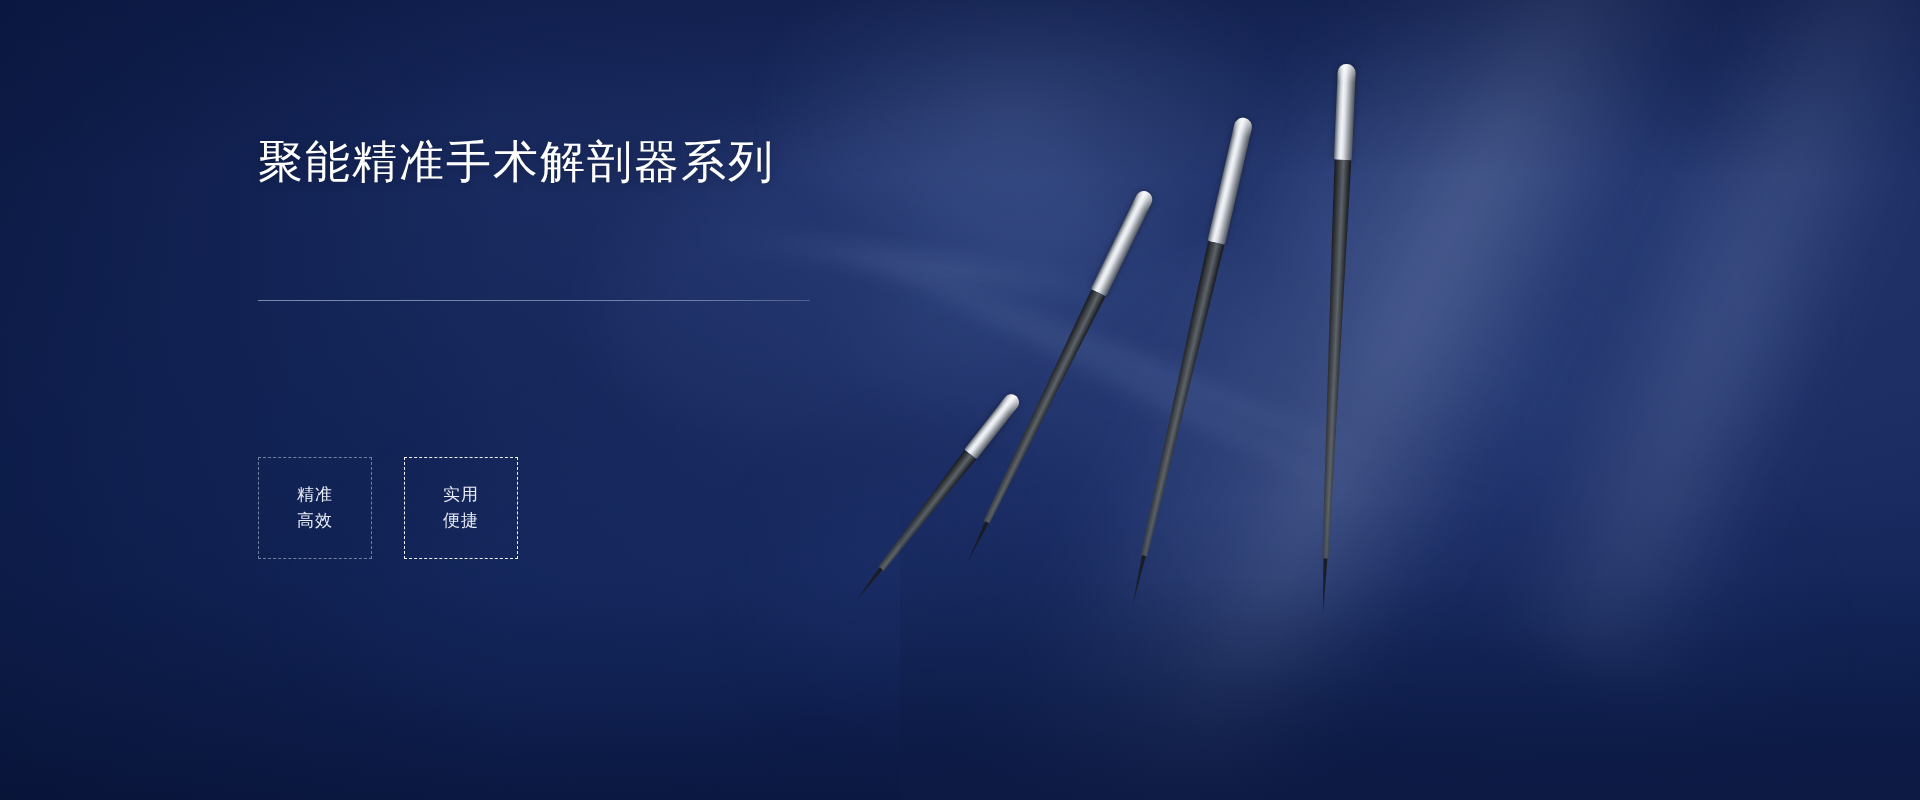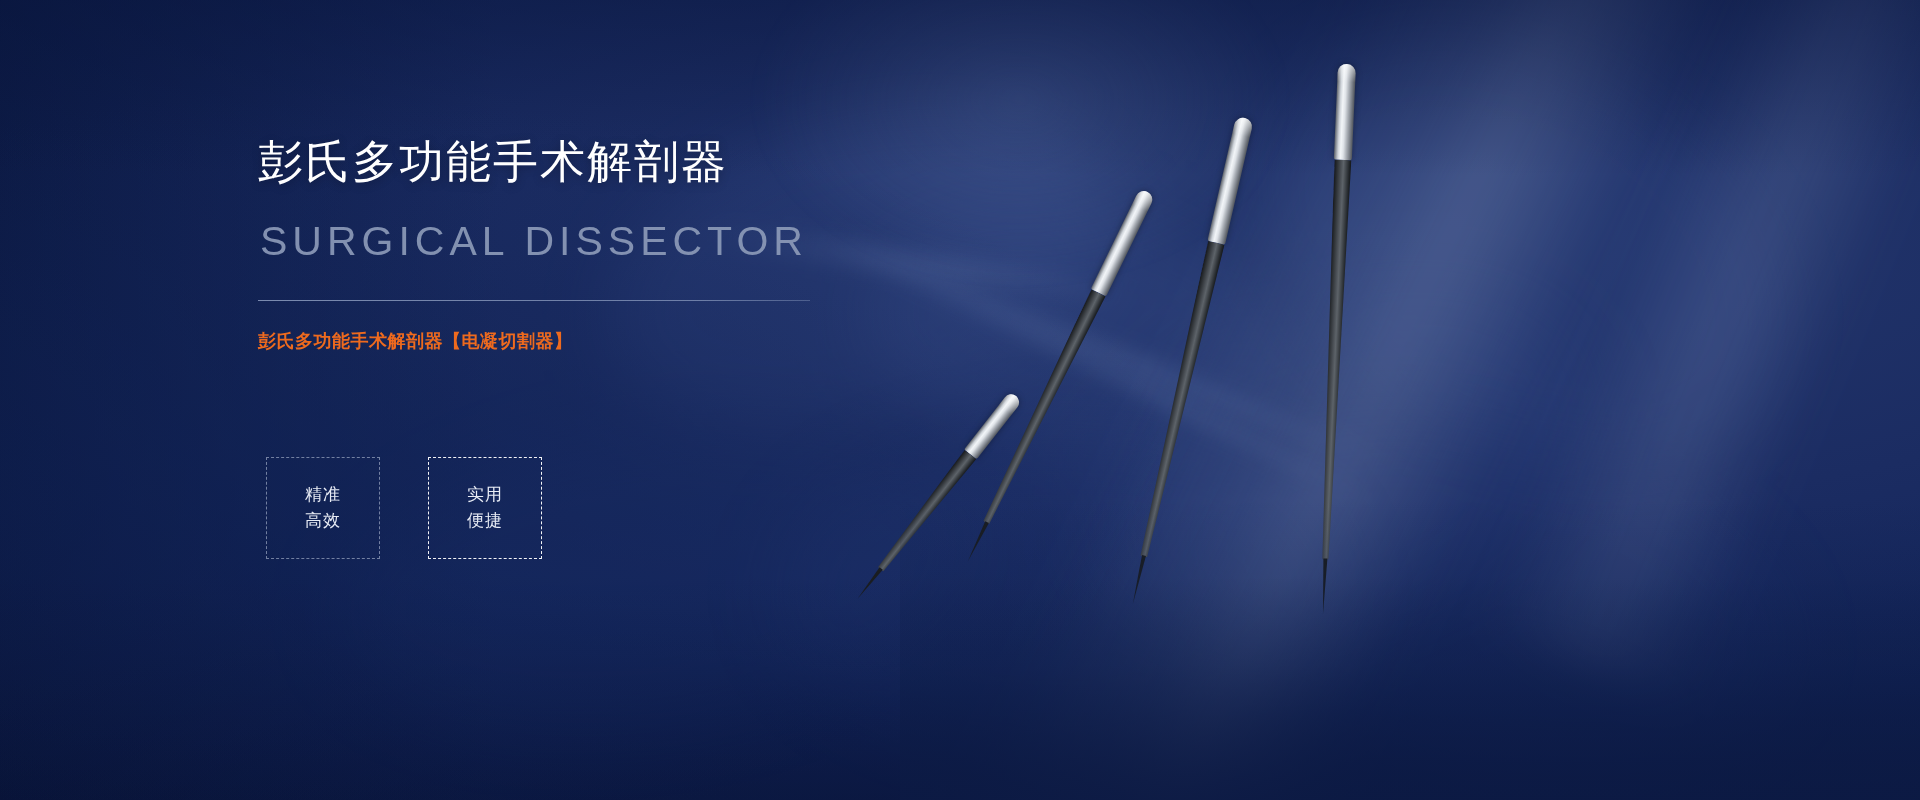--- a/index.html
+++ b/index.html
@@ -112,21 +112,21 @@
   }
   .subtitle {
     position: absolute; left: 0; top: 329px;
     font-size: 18px;
     letter-spacing: .5px;
     color: #ee6a1e;
     font-weight: 700;
     white-space: nowrap;
   }
 
-  .tags { position: absolute; left: 0; top: 457px; display: flex; gap: 48px; margin-left: 8px; }
+  .tags { position: absolute; left: 0; top: 457px; display: flex; gap: 32px; }
   .tag {
     width: 114px; height: 102px;
     display: flex; flex-direction: column;
     align-items: center; justify-content: center;
     gap: 8px;
     border: 1px dashed rgba(196,206,226,.55);
     box-sizing: border-box;
   }
   .tag.bright { border-color: rgba(255,255,255,.95); justify-content: center; }
   .tag span {
@@ -232,27 +232,25 @@
       <div class="tip" style="top:495px; border-width:56px 2.8px 0 2.8px;
                                 border-top-color:#1a1d20;"></div>
     </div>
 
   </div>
 
   <div class="bottomhaze"></div>
 
   <div class="content">
 
-    <div class="title-cn">彭氏多功能手术解剖器</div>
-
-    <div class="title-en">SURGICAL DISSECTOR</div>
+    <div class="title-cn">聚能精准手术解剖器系列</div>
+
 
     <div class="divider"></div>
 
-    <div class="subtitle">彭氏多功能手术解剖器【电凝切割器】</div>
 
     <div class="tags">
 
       <div class="tag">
         <span>精准</span>
         <span>高效</span>
       </div>
 
       <div class="tag bright">
         <span>实用</span>

